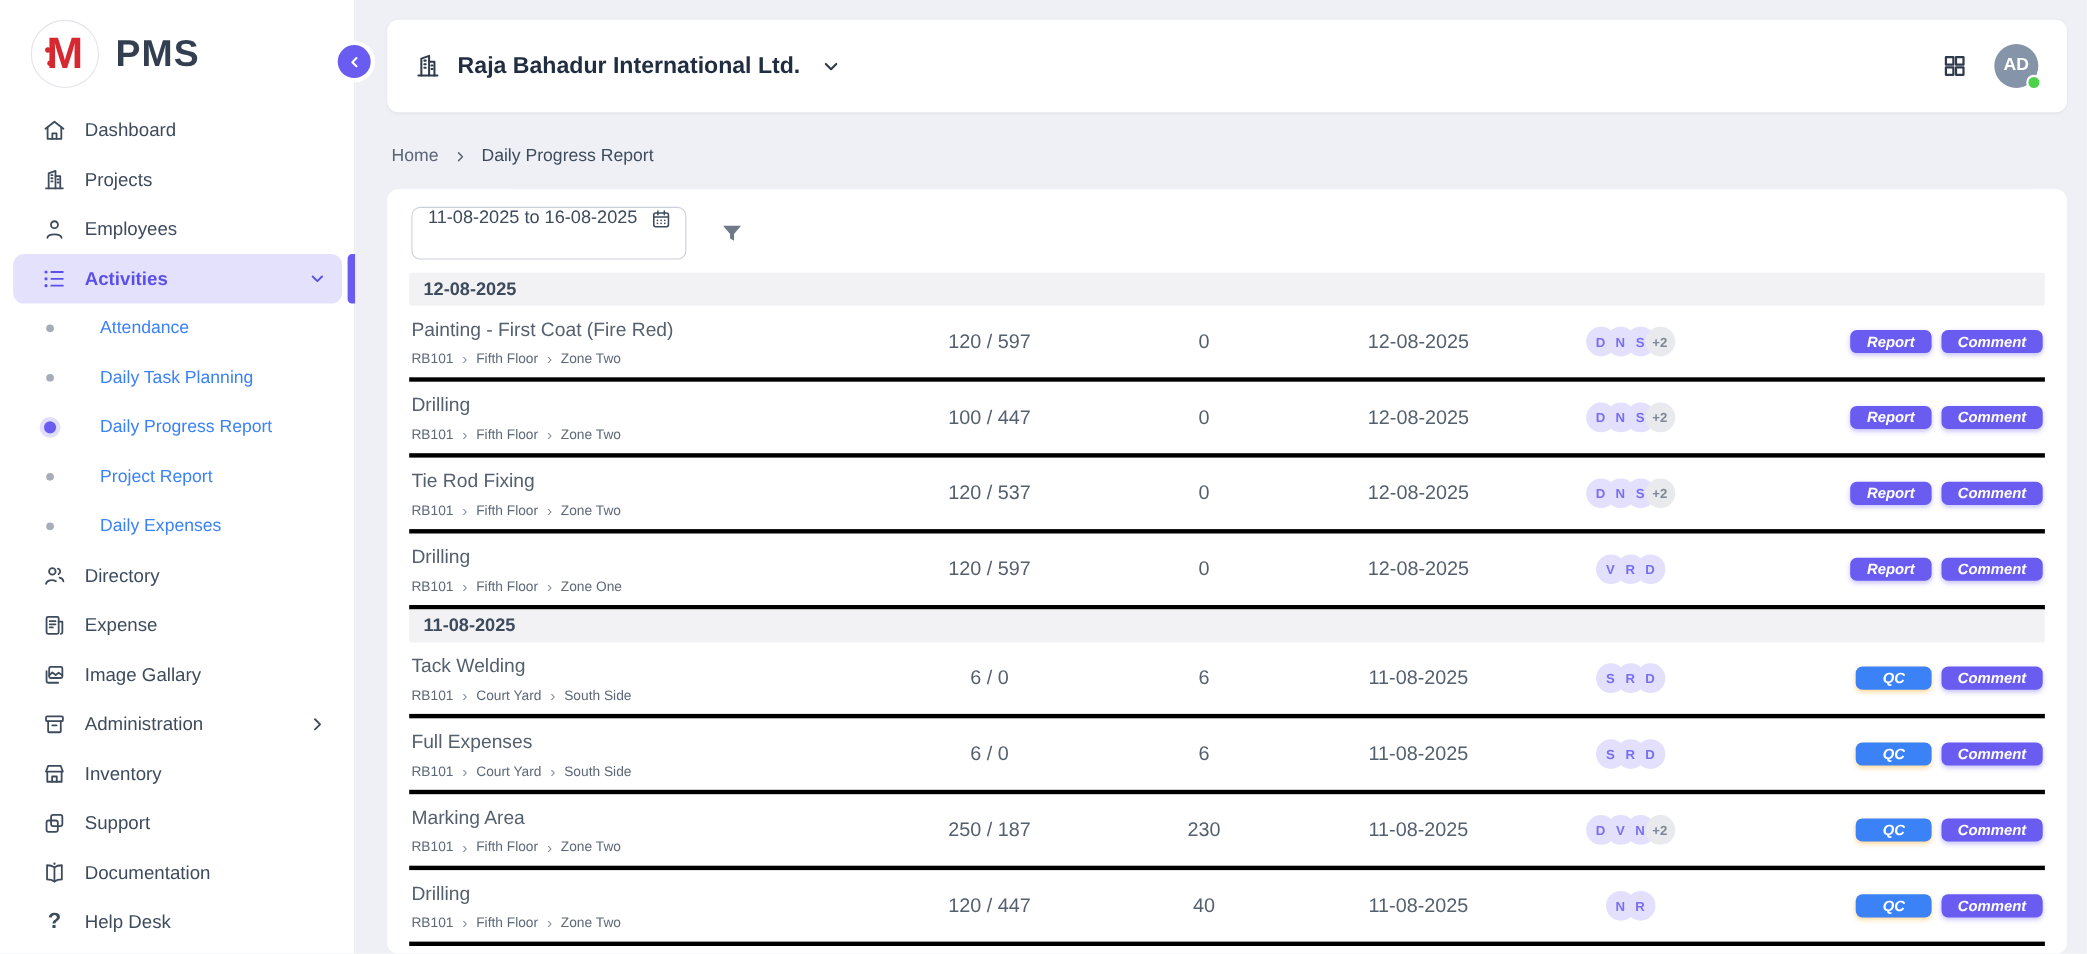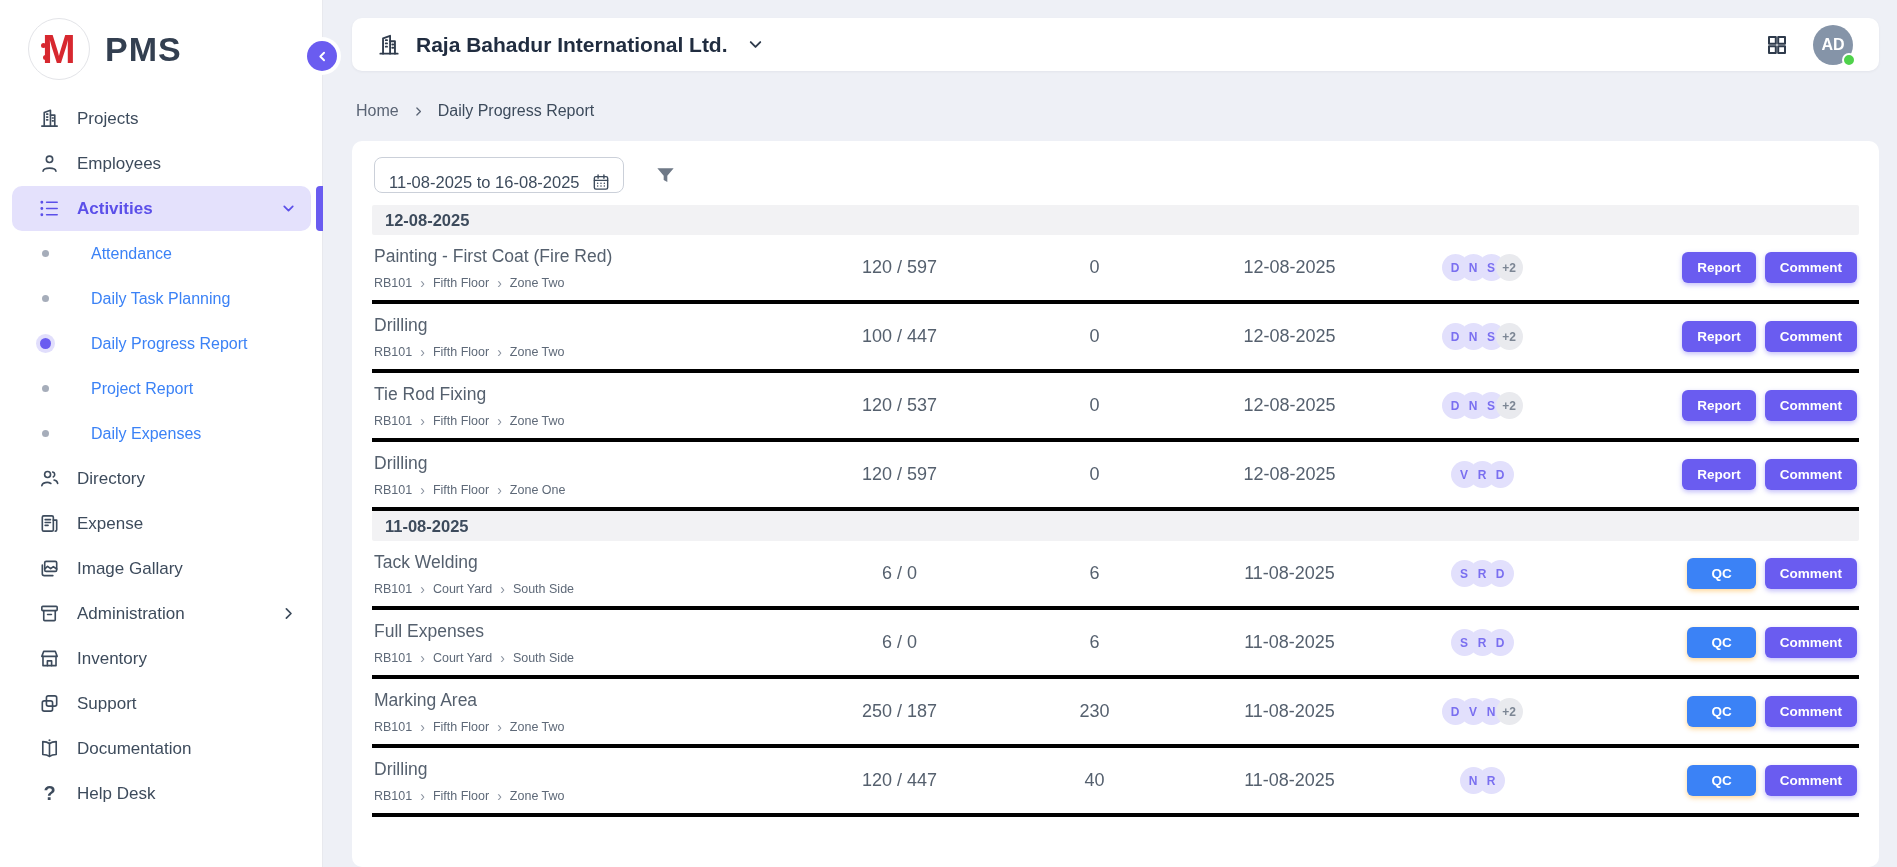--- a/index.html
+++ b/index.html
@@ -34,42 +34,42 @@
   .qmark { font-size:20px; font-weight:700; line-height:23px; width:100%; text-align:center; }
 
   
   .collapse-btn { position:absolute; left:307px; top:41px; width:30px; height:30px; border-radius:50%;
                   background:#6A5CF0; display:flex; align-items:center; justify-content:center; z-index:20;
                   box-shadow:0 0 0 4px rgba(255,255,255,.95); cursor:pointer; }
   .collapse-btn svg { width:15px; height:15px; color:#fff; }
 
   
   .main { flex:1; display:flex; flex-direction:column; padding:18px 18px 0 29px; min-width:0; }
-  .topbar { height:53px; background:#fff; border-radius:10px; display:flex; align-items:center;
+  .topbar { height:84px; background:#fff; border-radius:10px; display:flex; align-items:center;
             padding:0 26px 0 24px; box-shadow:0 1px 3px rgba(16,24,40,.05); flex:none; }
   .company { display:flex; align-items:center; gap:14px; cursor:pointer; }
   .c-icon { width:26px; height:26px; color:#2F3B4C; display:flex; }
   .c-name { font-size:21px; font-weight:700; color:#212D40; }
   .c-chev { width:19px; height:19px; color:#2F3B4C; display:flex; margin-left:4px; }
   .topbar-right { margin-left:auto; display:flex; align-items:center; gap:24px; }
   .grid-btn { width:24px; height:24px; color:#2F3B4C; cursor:pointer; }
   .avatar { width:40px; height:40px; border-radius:50%; background:#8594A8; color:#fff; font-weight:700;
             font-size:16px; display:flex; align-items:center; justify-content:center; position:relative; cursor:pointer; }
   .avatar .dot { position:absolute; right:-3px; bottom:-2px; width:14px; height:14px; border-radius:50%;
                  background:#4FD24B; border:2px solid #fff; }
 
   .breadcrumb { height:70px; display:flex; align-items:center; gap:13px; padding:10px 0 0 4px; font-size:16px; flex:none; }
   .bc-home { color:#5A6474; cursor:pointer; }
   .bc-sep { width:13px; height:13px; color:#5A6474; display:flex; }
   .bc-current { color:#3D4B5C; }
 
   .content-card { flex:1; background:#fff; border-radius:10px; padding:14px 20px 0 20px; overflow:hidden; }
   .filter-row { display:flex; align-items:center; gap:30px; padding:2px 0 12px 2px; }
-  .date-input { display:flex; align-items:flex-end; gap:11px; border:1px solid #CBD0D9; border-radius:8px;
-                height:36px; padding:0 12px 0 14px; font-size:16.5px; color:#3D4B5C; cursor:pointer; background:#fff; }
+  .date-input { display:flex; align-items:flex-start; gap:11px; border:1px solid #CBD0D9; border-radius:8px;
+                height:48px; padding:0 12px 0 14px; font-size:16.5px; color:#3D4B5C; cursor:pointer; background:#fff; }
   .cal-icon { width:20px; height:20px; color:#3D4B5C; display:flex; }
   .funnel-icon { width:23px; height:23px; color:#6F7987; display:flex; cursor:pointer; }
 
   .thead, .row { display:grid; grid-template-columns:430px 195px 195px 195px 190px 1fr; align-items:center; }
   .thead { height:44px; }
   .th { font-size:13.5px; font-weight:700; color:#3A4656; letter-spacing:.6px; text-align:center; }
   .group-bar { background:#F2F2F4; height:30px; display:flex; align-items:center; padding:0 13px;
                font-size:16.5px; font-weight:700; color:#3D4B5C; border-radius:2px; }
   .row { height:69px; border-bottom:4px solid #000000; }
   .cell-activity { padding-left:2px; }
@@ -77,36 +77,46 @@
   .a-loc { display:flex; align-items:center; gap:8px; font-size:12.5px; color:#5E6978; }
   .a-loc .sep { color:#8B93A0; font-size:14px; line-height:10px; }
   .cell-num { font-size:18px; color:#55606E; text-align:center; }
   .cell-team { display:flex; justify-content:center; }
   .tavatars { display:flex; }
   .tav { width:27px; height:27px; border-radius:50%; background:#E2E0FC; color:#7A6FF0; font-size:12px;
          font-weight:700; display:flex; align-items:center; justify-content:center; margin-left:-9px; }
   .tav:first-child { margin-left:0; }
   .tav.extra { background:#E9EAEE; color:#7C8694; }
   .cell-actions { display:flex; justify-content:flex-end; gap:9px; padding-right:2px; }
-  .btn { height:31px; border-radius:6px; border:none; color:#fff; font-weight:700; font-size:13.5px;
-         padding:0 15px; cursor:pointer; font-family:inherit; }
+  .btn { height:21px; border-radius:6px; border:none; color:#fff; font-weight:700; font-size:13.5px;
+         padding:0 15px; cursor:pointer; font-family:inherit;font-style:italic; }
   .btn.purple { background:#6A5CF0; box-shadow:0 2px 5px rgba(106,92,240,.4); }
   .btn.orange { background:#3b82f6; box-shadow:0 2px 5px rgba(255,163,19,.45); padding:0 24px; }
 </style>
 </head>
 <body>
 
 <aside class="sidebar">
   <div class="logo-row">
     <div class="logo-circle">
       <span class="logo-m">M</span>
     </div>
     <span class="logo-text">PMS</span>
   </div>
   <nav class="menu" id="menu">
+      <div class="menu-item">
+        <span class="mi-icon">
+          <svg viewBox="0 0 24 24" fill="none" stroke="currentColor" stroke-width="1.7" stroke-linecap="round" stroke-linejoin="round" width="100%" height="100%">
+            <path d="M3.5 10.5L12 3.8l8.5 6.7"></path>
+            <path d="M5.5 9.5V20h13V9.5"></path>
+            <path d="M10 20v-5.2h4V20"></path>
+          </svg>
+        </span>
+        <span class="mi-label">Dashboard</span>
+      </div>
       <div class="menu-item">
         <span class="mi-icon">
           <svg viewBox="0 0 24 24" fill="none" stroke="currentColor" stroke-width="1.7" stroke-linecap="round" stroke-linejoin="round" width="100%" height="100%">
             <path d="M4 20h16"></path>
             <path d="M6.5 20V5.8L13 3.5V20"></path>
             <path d="M13 8.5h4.5V20"></path>
             <path d="M9 7.5h1.2M9 10.5h1.2M9 13.5h1.2M15 11.5h.9M15 14.5h.9"></path>
           </svg>
         </span>
         <span class="mi-label">Projects</span>

